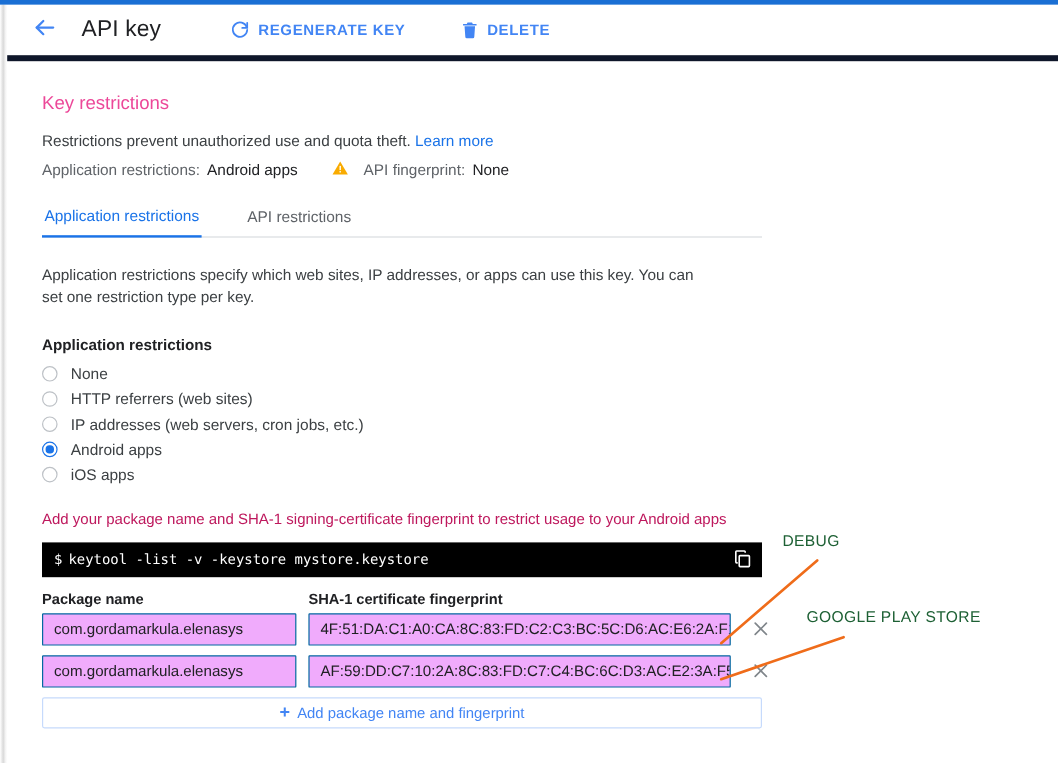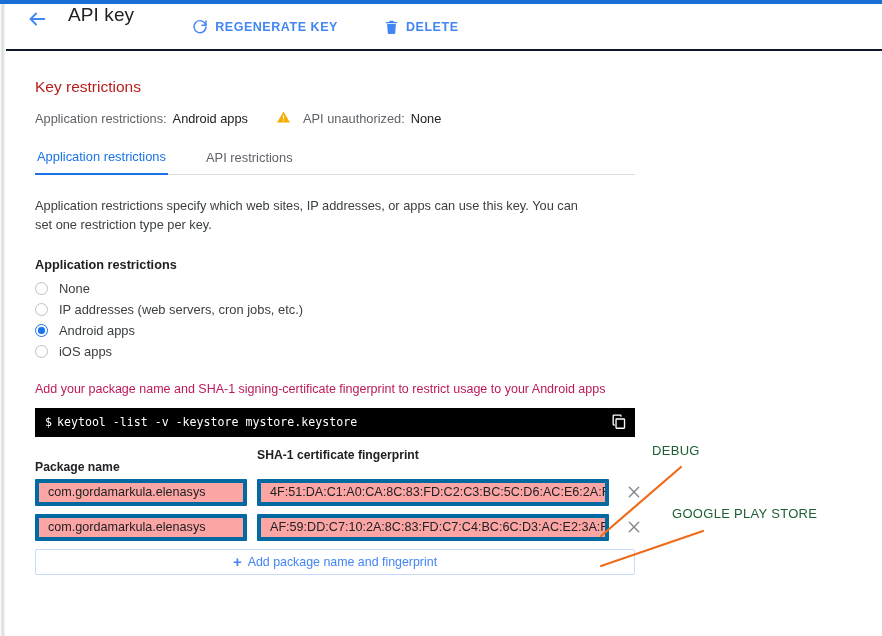--- a/index.html
+++ b/index.html
@@ -24,22 +24,22 @@
     position: absolute; top: 4px; left: 0;
     width: 6px; height: 632px;
     background: linear-gradient(to right,#ffffff 0%,#d9d9d9 45%,#f3f3f3 75%,#ffffff 100%);
   }
 
   
   #app-header {
     position: absolute; top: 4px; left: 6px;
     width: 876px; height: 47px;
     background: #ffffff;
-    border-bottom: 2px solid #0f172a;
-    display: flex; 
+    border-bottom: 5px solid #0f172a;
+    display: flex; align-items: center;
   }
   .back-btn {
     width: 34px; height: 34px; margin-left: 14px;
     display: flex; align-items: center; justify-content: center;
     cursor: pointer; border-radius: 50%;
   }
   .page-title {
     font-size: 19px; color: #202124; margin-left: 14px;
     font-weight: 400; letter-spacing: .1px; white-space: nowrap;
   }
@@ -54,21 +54,21 @@
 
   
   #content {
     position: absolute; top: 52px; left: 6px;
     width: 876px; height: 584px;
     background: #ffffff;
     padding: 26px 0 0 29px;
   }
 
   .section-title {
-    font-size: 15.5px; color: #b91c1c; font-weight: 400;
+    font-size: 15.5px; color: #ec4899; font-weight: 400;
     margin: 0 0 14px 0;
   }
   .sub-line {
     font-size: 12.8px; color: #3c4043; margin-bottom: 8px;
   }
   .link { color: #1a73e8; text-decoration: none; cursor: pointer; }
   .summary-row {
     display: flex; align-items: center;
     font-size: 12.8px; color: #5f6368; margin-bottom: 22px;
   }
@@ -133,26 +133,26 @@
     position: absolute; right: 8px; top: 5px;
     cursor: pointer; display: flex;
   }
 
   
   #pkg-table { margin-top: 11px; width: 640px; }
   .pkg-head { display: flex; margin-bottom: 5px; }
   .pkg-head .h {
     font-size: 12.2px; font-weight: bold; color: #202124;
   }
-  .h-pkg { width: 222px; margin-top: 12px; }
+  .h-pkg { width: 222px; }
   .h-sha { width: 356px; }
 
   .pkg-row { display: flex; align-items: center; margin-bottom: 8px; }
   .inp {
-    height: 27px; border: 4px solid #0369a1; background: #fca5a5;
+    height: 27px; border: 1px solid #0369a1; background: #f0abfc;
     font-size: 12.6px; color: #202124; padding: 0 9px;
     display: flex; align-items: center; font-family: "Liberation Sans", sans-serif;
     border-radius: 1px; overflow: hidden; white-space: nowrap;
   }
   .inp-pkg { width: 212px; }
   .inp-sha { width: 352px; margin-left: 10px; }
   .remove-x {
     margin-left: 16px; cursor: pointer; display: flex;
     align-items: center; justify-content: center; width: 18px; height: 18px;
   }
@@ -216,50 +216,58 @@
       </svg>
     </span>
     <span>DELETE</span>
   </div>
 </div>
 
 <div id="content">
 
   <h2 class="section-title">Key restrictions</h2>
 
+  <div class="sub-line">
+    <span>Restrictions prevent unauthorized use and quota theft.</span>
+    <a class="link">Learn more</a>
+  </div>
 
   <div class="summary-row">
     <span>Application restrictions:</span>
     <span class="val">Android apps</span>
     <span class="warn-wrap">
       <span>
         <svg width="15" height="14" viewBox="0 0 24 24" fill="#f9ab00">
           <path d="M12 2.6 23 21.4H1L12 2.6z"></path>
           <rect x="11" y="9" width="2" height="6" fill="#ffffff"></rect>
           <rect x="11" y="16.4" width="2" height="2" fill="#ffffff"></rect>
         </svg>
       </span>
-      <span class="lbl">API unauthorized:</span>
+      <span class="lbl">API fingerprint:</span>
       <span class="val">None</span>
     </span>
   </div>
 
   <div id="tabs">
     <div class="tab active">Application restrictions</div>
     <div class="tab">API restrictions</div>
   </div>
 
   <div class="para">Application restrictions specify which web sites, IP addresses, or apps can use this key. You can set one restriction type per key.</div>
 
   <div class="field-label">Application restrictions</div>
 
   <div>
     <div class="radio-row">
       <span class="radio"></span>
       <span class="radio-label">None</span>
+    </div>
+    <div class="radio-row">
+      <span class="radio"></span>
+      <span class="radio-label">HTTP referrers (web sites)</span>
     </div>
     <div class="radio-row">
       <span class="radio"></span>
       <span class="radio-label">IP addresses (web servers, cron jobs, etc.)</span>
     </div>
     <div class="radio-row">
       <span class="radio checked"></span>
       <span class="radio-label">Android apps</span>
     </div>
     <div class="radio-row">

